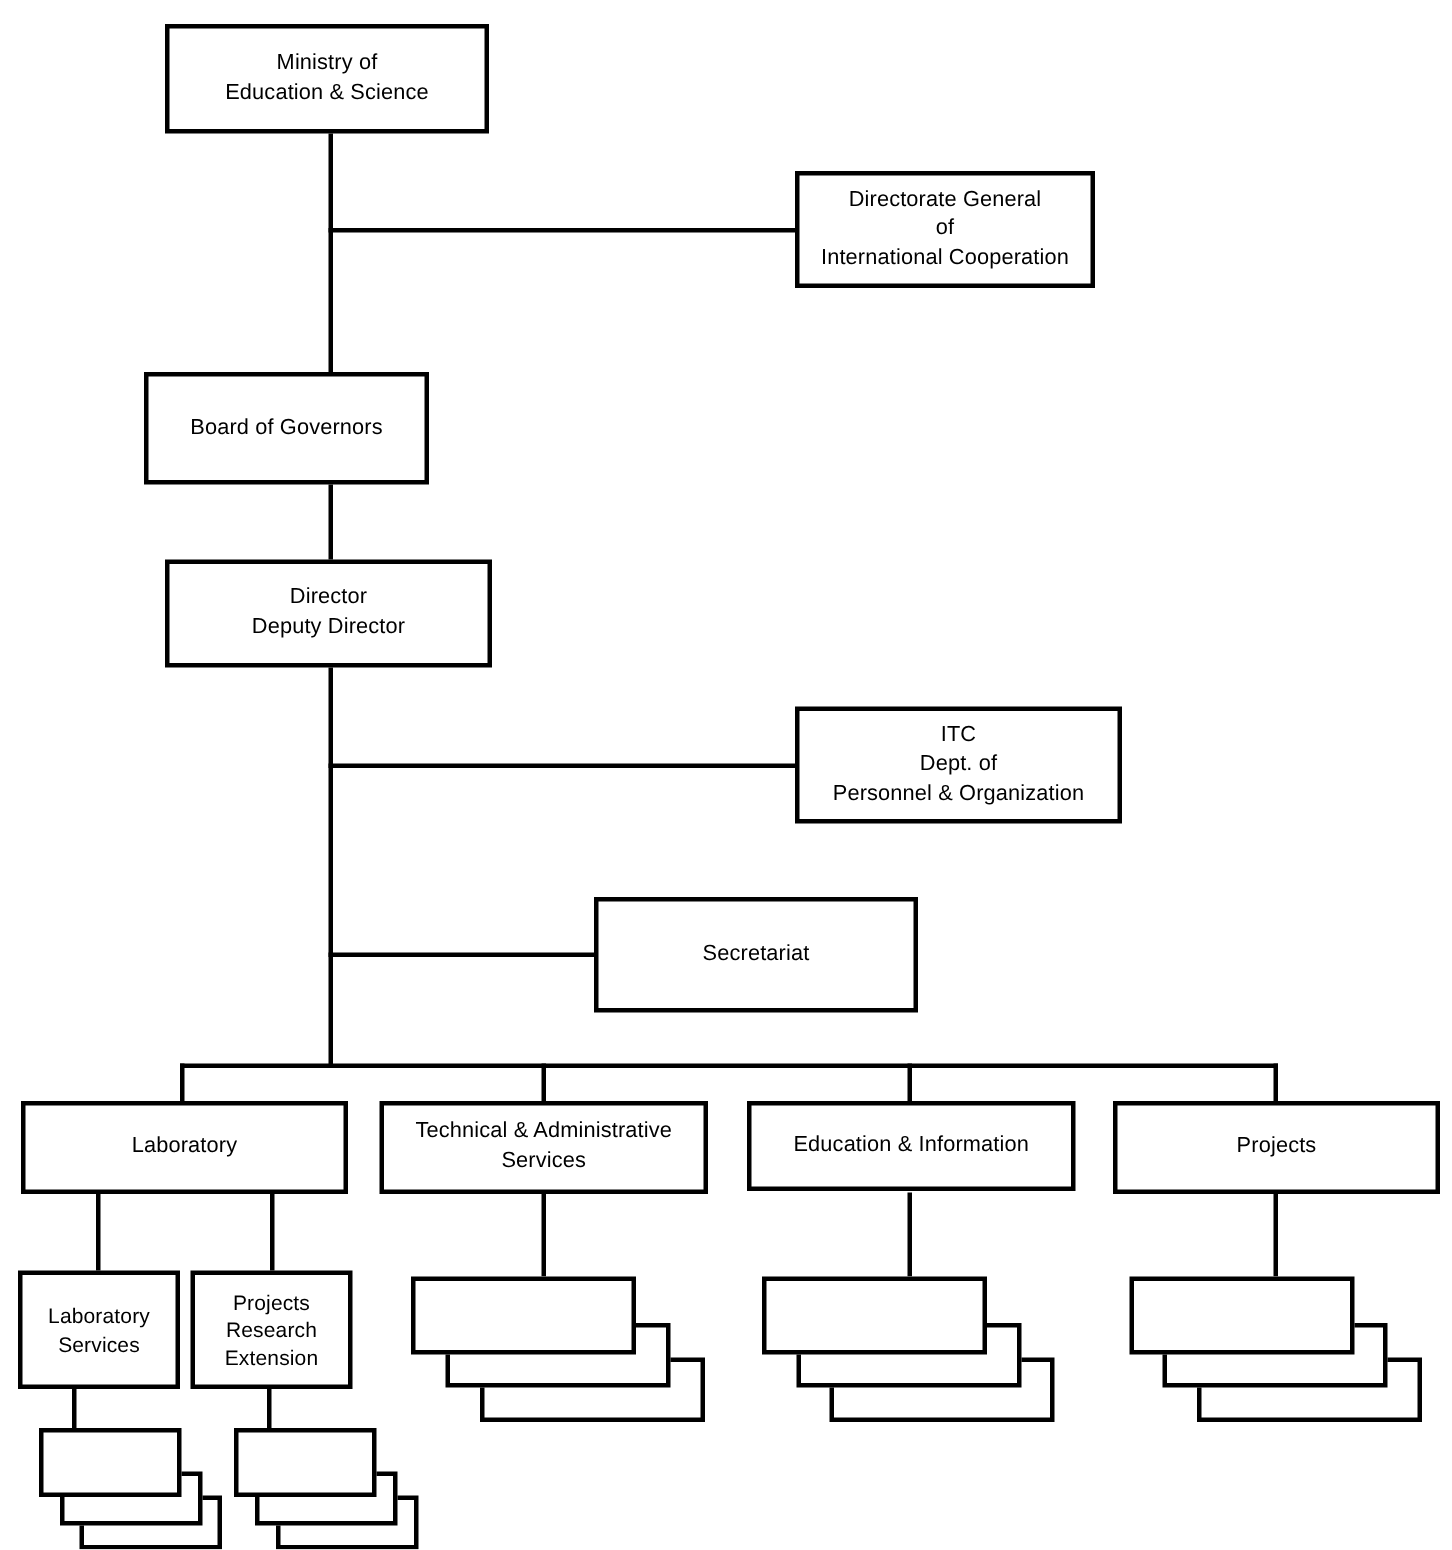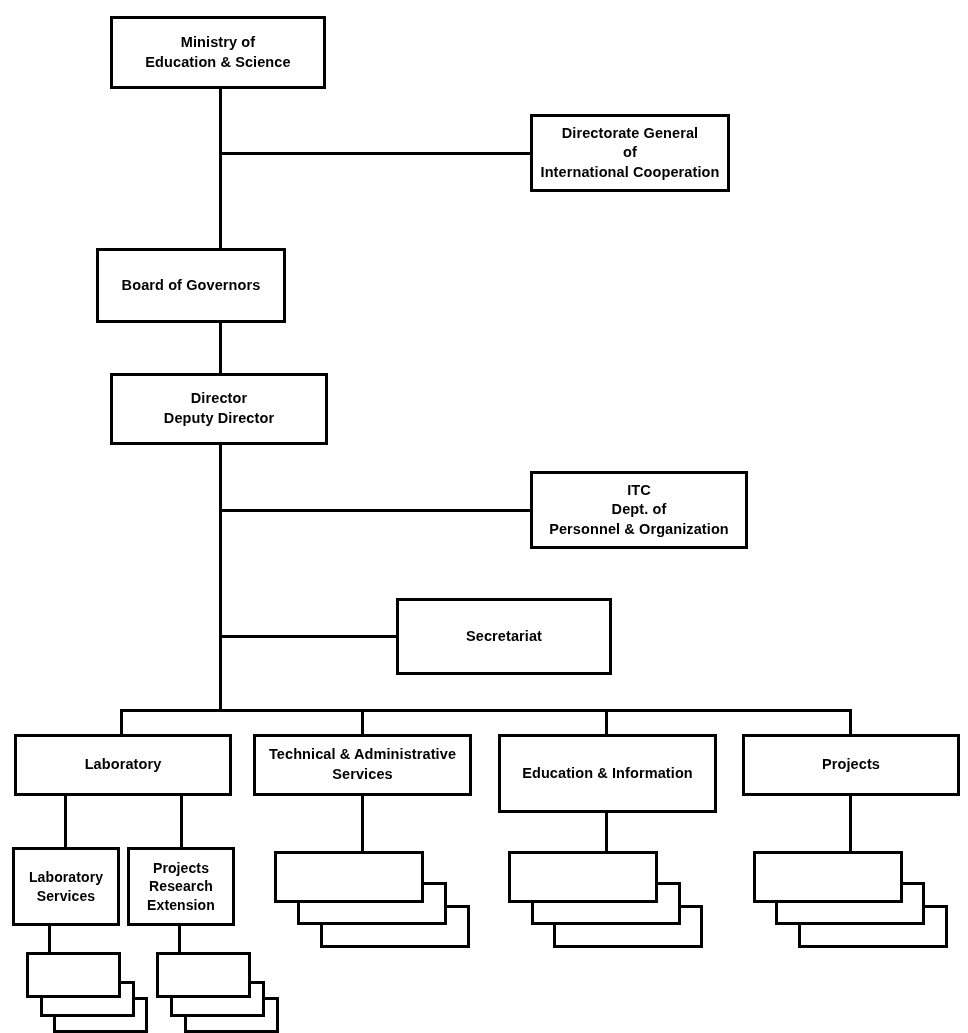--- a/index.html
+++ b/index.html
@@ -26,21 +26,21 @@
     display: flex;
     align-items: center;
     justify-content: center;
     text-align: center;
     z-index: 5;
   }
   .node .label {
     font-size: 14.5px;
     line-height: 1.35;
     color: #000000;
-    font-weight: 700;
+    font-weight: 400;
     letter-spacing: 0.1px;
     white-space: pre-line;
     padding: 2px 6px;
   }
   .node.small .label {
     font-size: 14px;
     line-height: 1.3;
   }
   .blank-stack-box {
     position: absolute;
@@ -145,21 +145,21 @@
 
   <div class="node" style="left:14px; top:734px; width:218px; height:62px;">
     <span class="label">Laboratory</span>
   </div>
 
   <div class="node" style="left:253px; top:734px; width:219px; height:62px;">
     <span class="label">Technical &amp; Administrative
 Services</span>
   </div>
 
-  <div class="node" style="left:498px; top:734px; width:219px; height:79px;">
+  <div class="node" style="left:498px; top:734px; width:219px; height:60px;">
     <span class="label">Education &amp; Information</span>
   </div>
 
   <div class="node" style="left:742px; top:734px; width:218px; height:62px;">
     <span class="label">Projects</span>
   </div>
 
   <div class="node small" style="left:12px; top:847px; width:108px; height:79px;">
     <span class="label">Laboratory
 Services</span>

